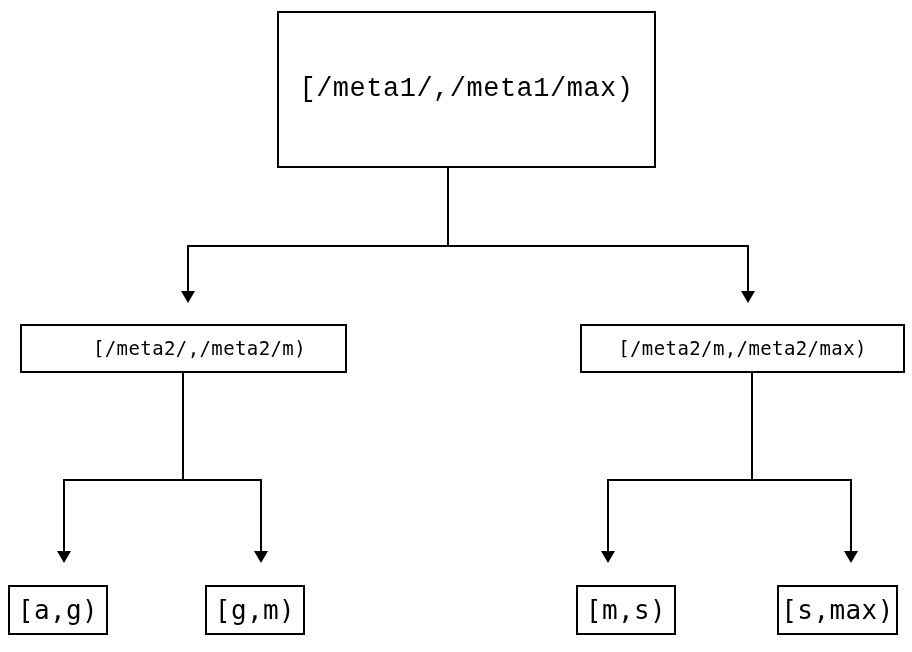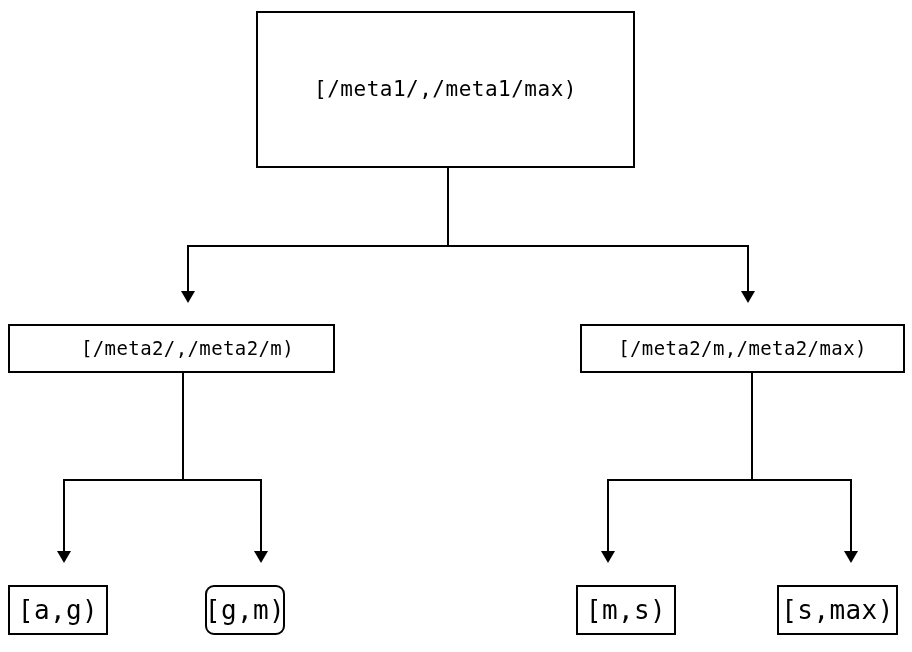--- a/index.html
+++ b/index.html
@@ -29,52 +29,53 @@
     color: #000000;
     line-height: 1;
     white-space: pre;
   }
   .node-label {
     display: block;
     white-space: pre;
   }
   
   #node-root {
-    left: 256px;
+    left: 277px;
     top: 11px;
     width: 379px;
     height: 157px;
-    font-size: 21px;
+    font-size: 27px;
     letter-spacing: 0.5px;
+    font-family: Liberation Mono, monospace;
   }
   
   .node-mid {
     top: 324px;
     height: 49px;
     font-size: 19px;
     letter-spacing: 0.4px;
   }
   #node-mid-left {
-    left: 8px;
+    left: 20px;
     width: 327px;
     padding-left: 32px;
   }
   #node-mid-right {
     left: 580px;
     width: 325px;
   }
   
   .node-leaf {
     top: 585px;
     height: 50px;
     font-size: 26px;
     letter-spacing: 0.4px;
   }
   #node-leaf-ag   { left: 8px;   width: 100px; }
-  #node-leaf-gm   { left: 205px; width: 80px; border-radius: 9px; }
+  #node-leaf-gm   { left: 205px; width: 100px; }
   #node-leaf-ms   { left: 555px; width: 100px; margin-left: 21px; }
   #node-leaf-smax { left: 777px; width: 121px; }
 
   
   .conn-v {
     position: absolute;
     width: 2px;
     background: #000000;
   }
   .conn-h {

